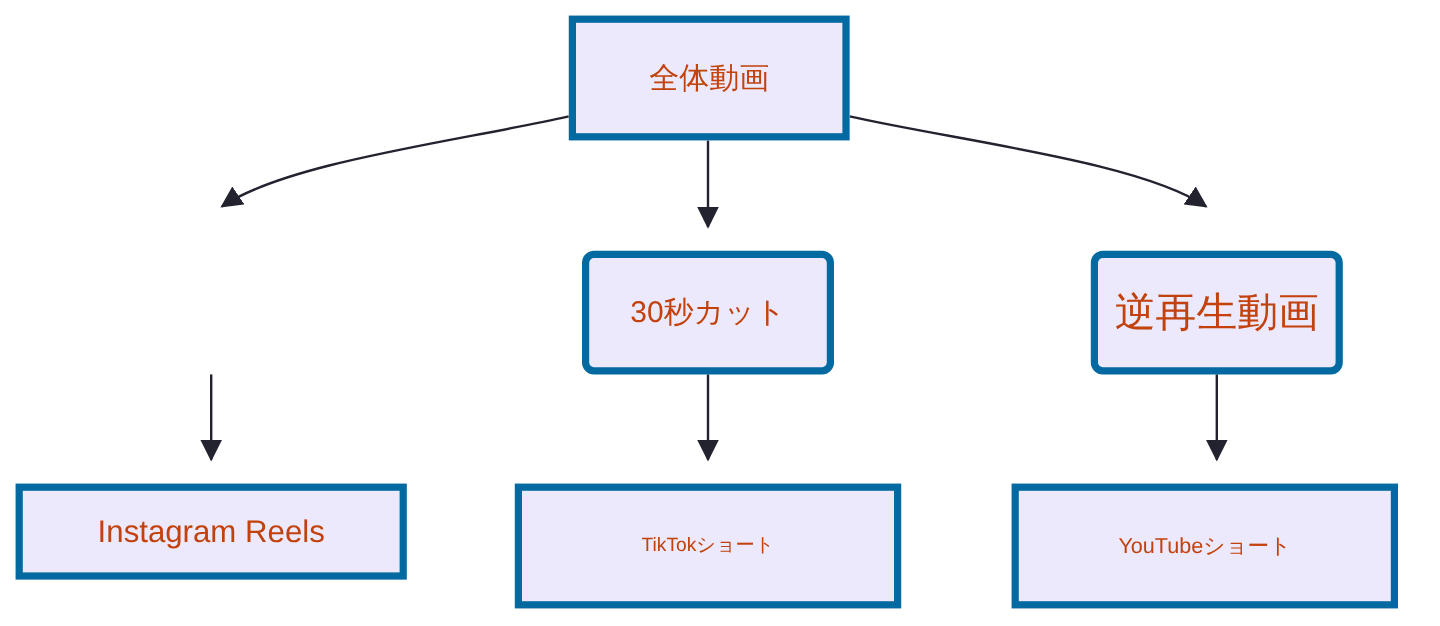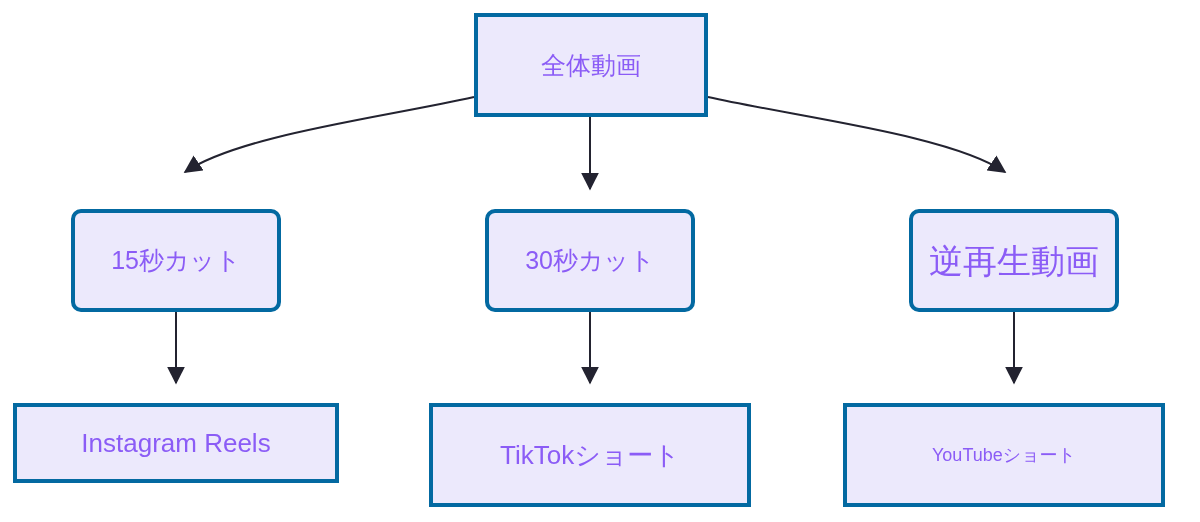--- a/index.html
+++ b/index.html
@@ -22,25 +22,25 @@
     left: 0;
     top: 0;
     width: 1200px;
     height: 522px;
     pointer-events: none;
   }
   .node {
     position: absolute;
     box-sizing: border-box;
     background: #ece9fc;
-    border: 4px solid #0369a1;
+    border: 6px solid #0369a1;
     display: flex;
     align-items: center;
     justify-content: center;
-    color: #8b5cf6;
+    color: #c2410c;
     line-height: 1;
     z-index: 2;
   }
   .node-label {
     display: block;
     text-align: center;
     white-space: nowrap;
   }
   .node.shape-rect {
     border-radius: 0;
@@ -84,21 +84,21 @@
     top: 403px;
     width: 326px;
     height: 80px;
     font-size: 26px;
   }
   #node-tiktok {
     left: 429px;
     top: 403px;
     width: 322px;
     height: 104px;
-    font-size: 26px;
+    font-size: 16px;
   }
   #node-yshorts {
     left: 843px;
     top: 403px;
     width: 322px;
     height: 104px;
     font-size: 18px;
   }
 </style>
 </head>
@@ -123,23 +123,20 @@
 
     <path d="M 590 312 L 590 383" fill="none" stroke="#232330" stroke-width="2" marker-end="url(#arrowhead)"></path>
 
     <path d="M 1014 312 L 1014 383" fill="none" stroke="#232330" stroke-width="2" marker-end="url(#arrowhead)"></path>
   </svg>
 
   <div class="node shape-rect" id="node-root">
     <span class="node-label">全体動画</span>
   </div>
 
-  <div class="node shape-round" id="node-cut15">
-    <span class="node-label">15秒カット</span>
-  </div>
 
   <div class="node shape-round" id="node-cut30">
     <span class="node-label">30秒カット</span>
   </div>
 
   <div class="node shape-round" id="node-reverse">
     <span class="node-label">逆再生動画</span>
   </div>
 
   <div class="node shape-rect" id="node-reels">

